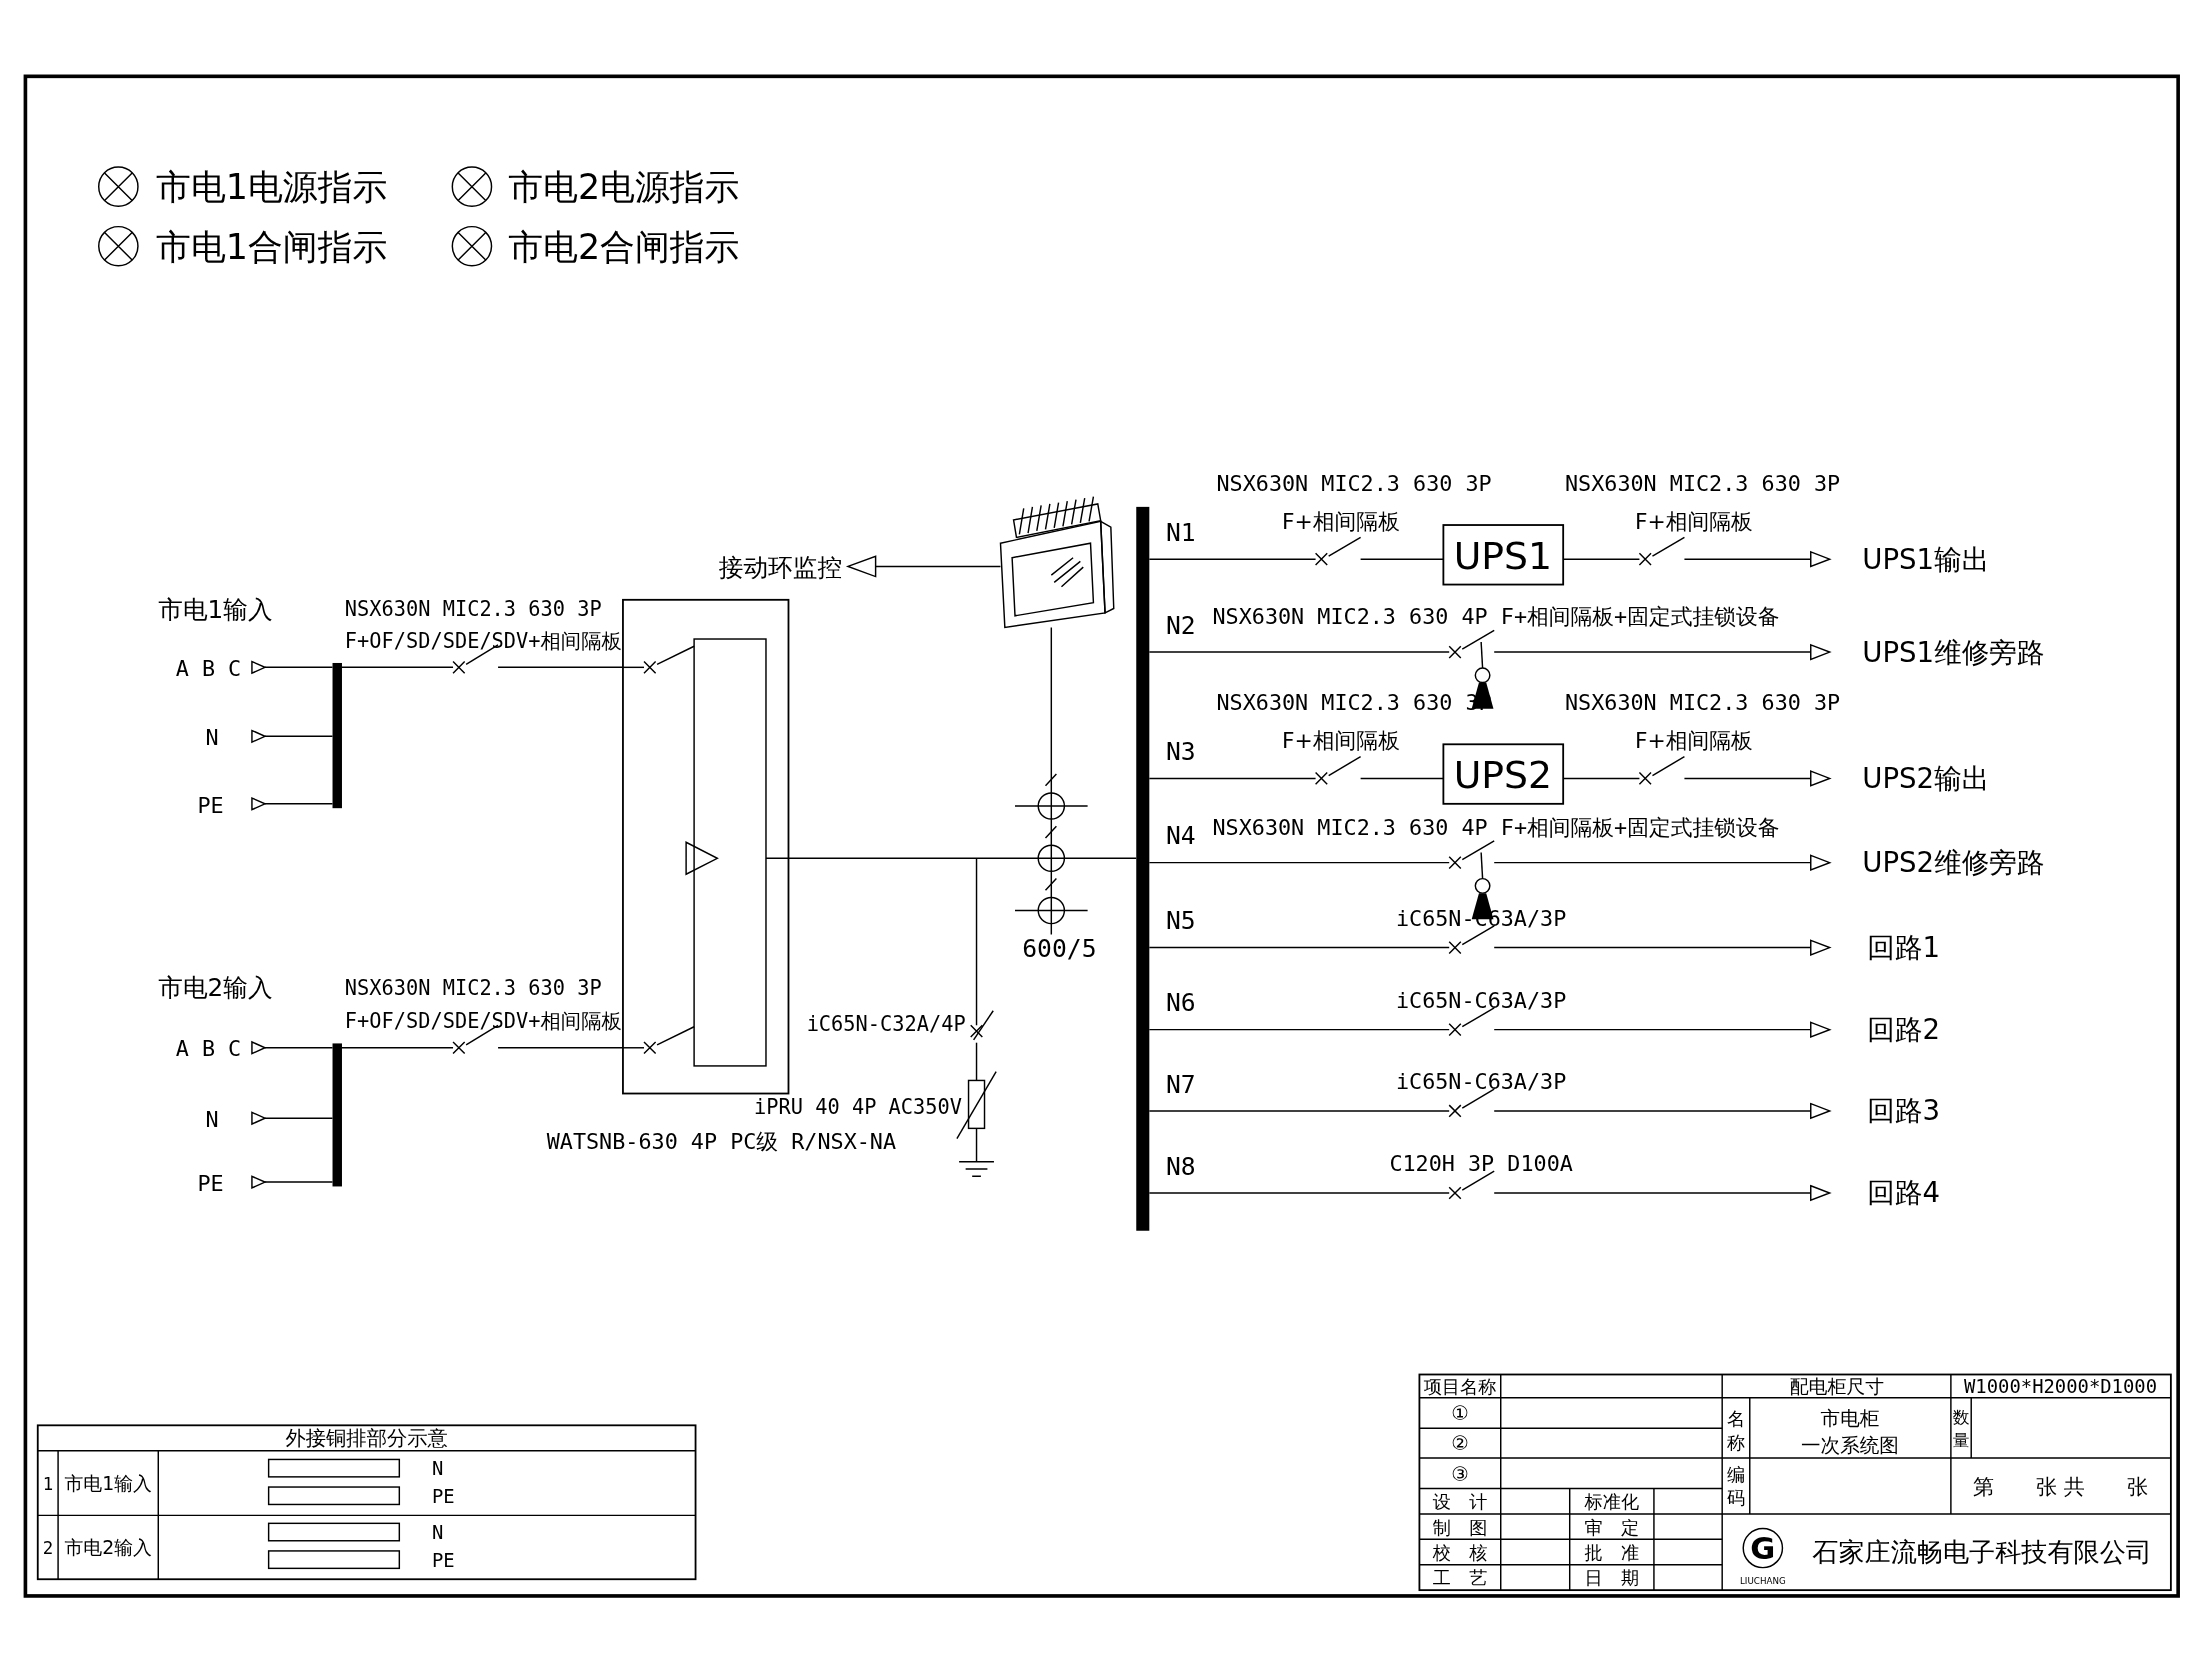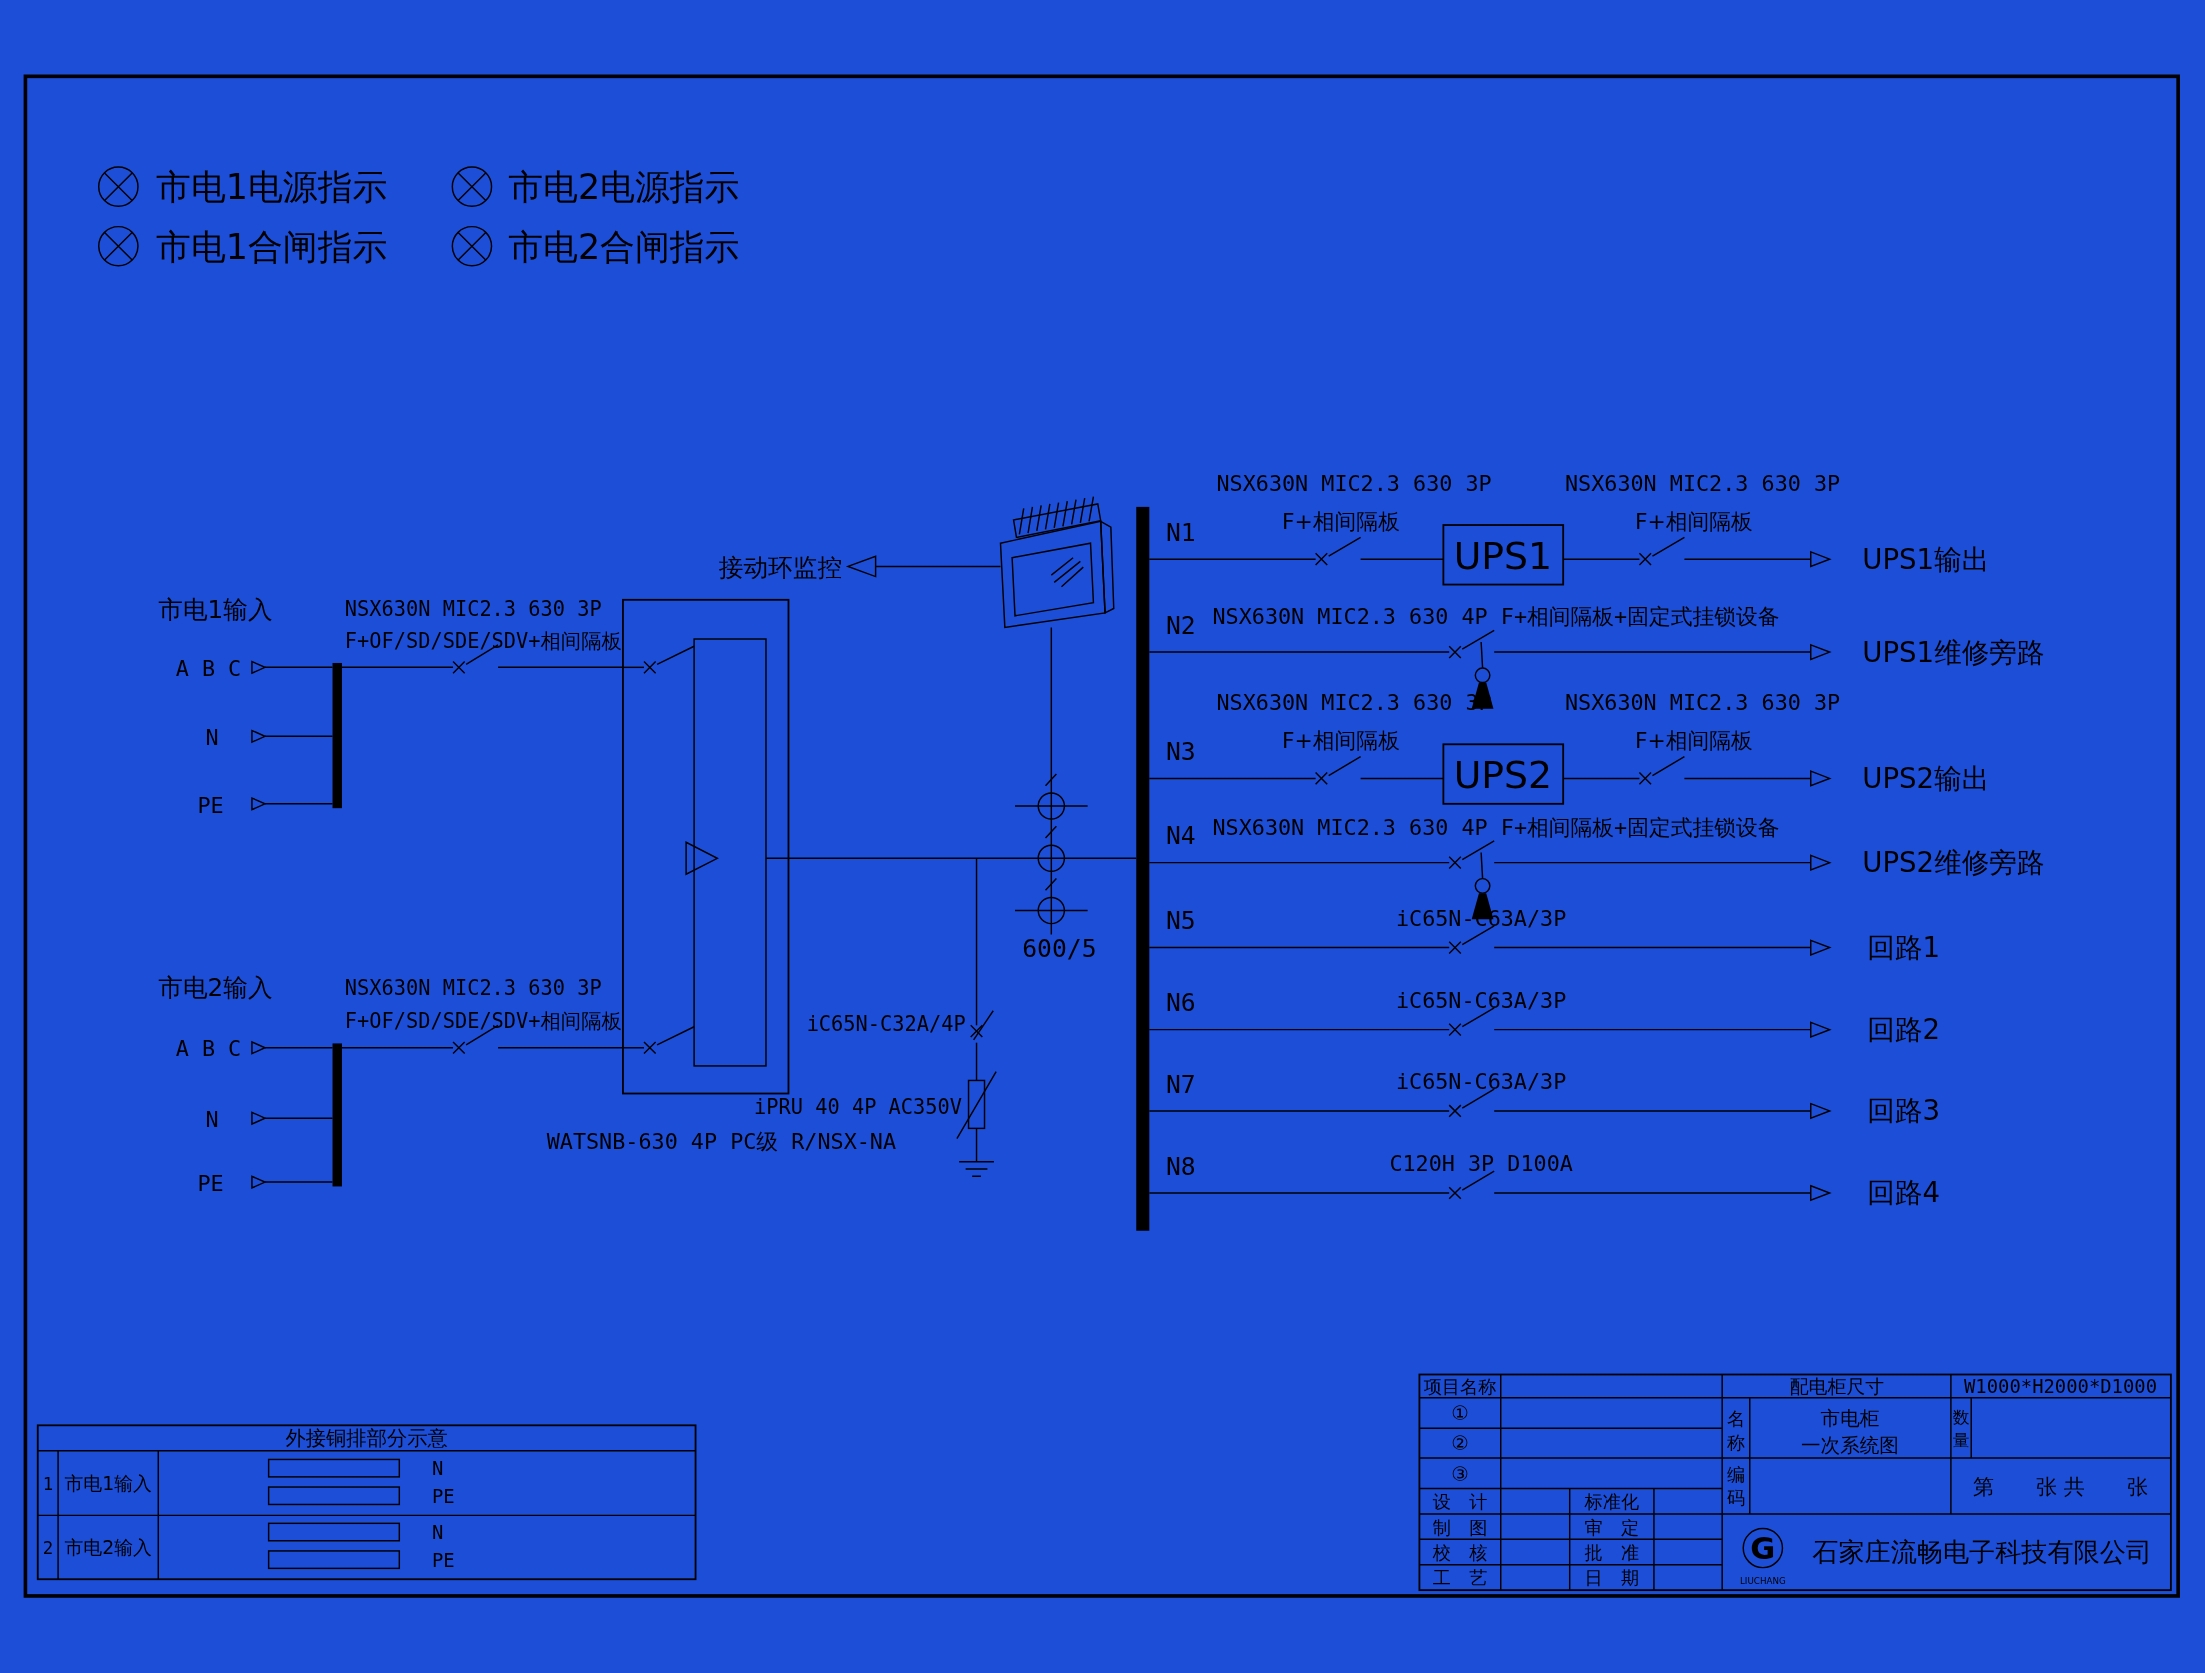--- a/index.html
+++ b/index.html
@@ -1,16 +1,16 @@
 <!DOCTYPE html>
 <html style="font-size:11.6px"><head>
 <meta charset="utf-8">
 <style>
   html,body{margin:0;padding:0;background:#e8e8e8;}
-  .sheet{width:2205px;height:1673px;background:#1d4ed8;position:relative;}
+  .sheet{width:2205px;height:1673px;background:#ffffff;position:relative;}
   svg{display:block;}
   .ln{stroke:#000;stroke-width:2;fill:none;}
   .thick{fill:#000;stroke:none;}
   .frame{stroke:#000;stroke-width:5;fill:none;}
   .box{stroke:#000;stroke-width:2.5;fill:none;}
   text{fill:#000;font-family:"DejaVu Sans",sans-serif;}
   .mono{font-family:"DejaVu Sans Mono",monospace;}
   .mid{text-anchor:middle;}
   .end{text-anchor:end;}
 </style>

